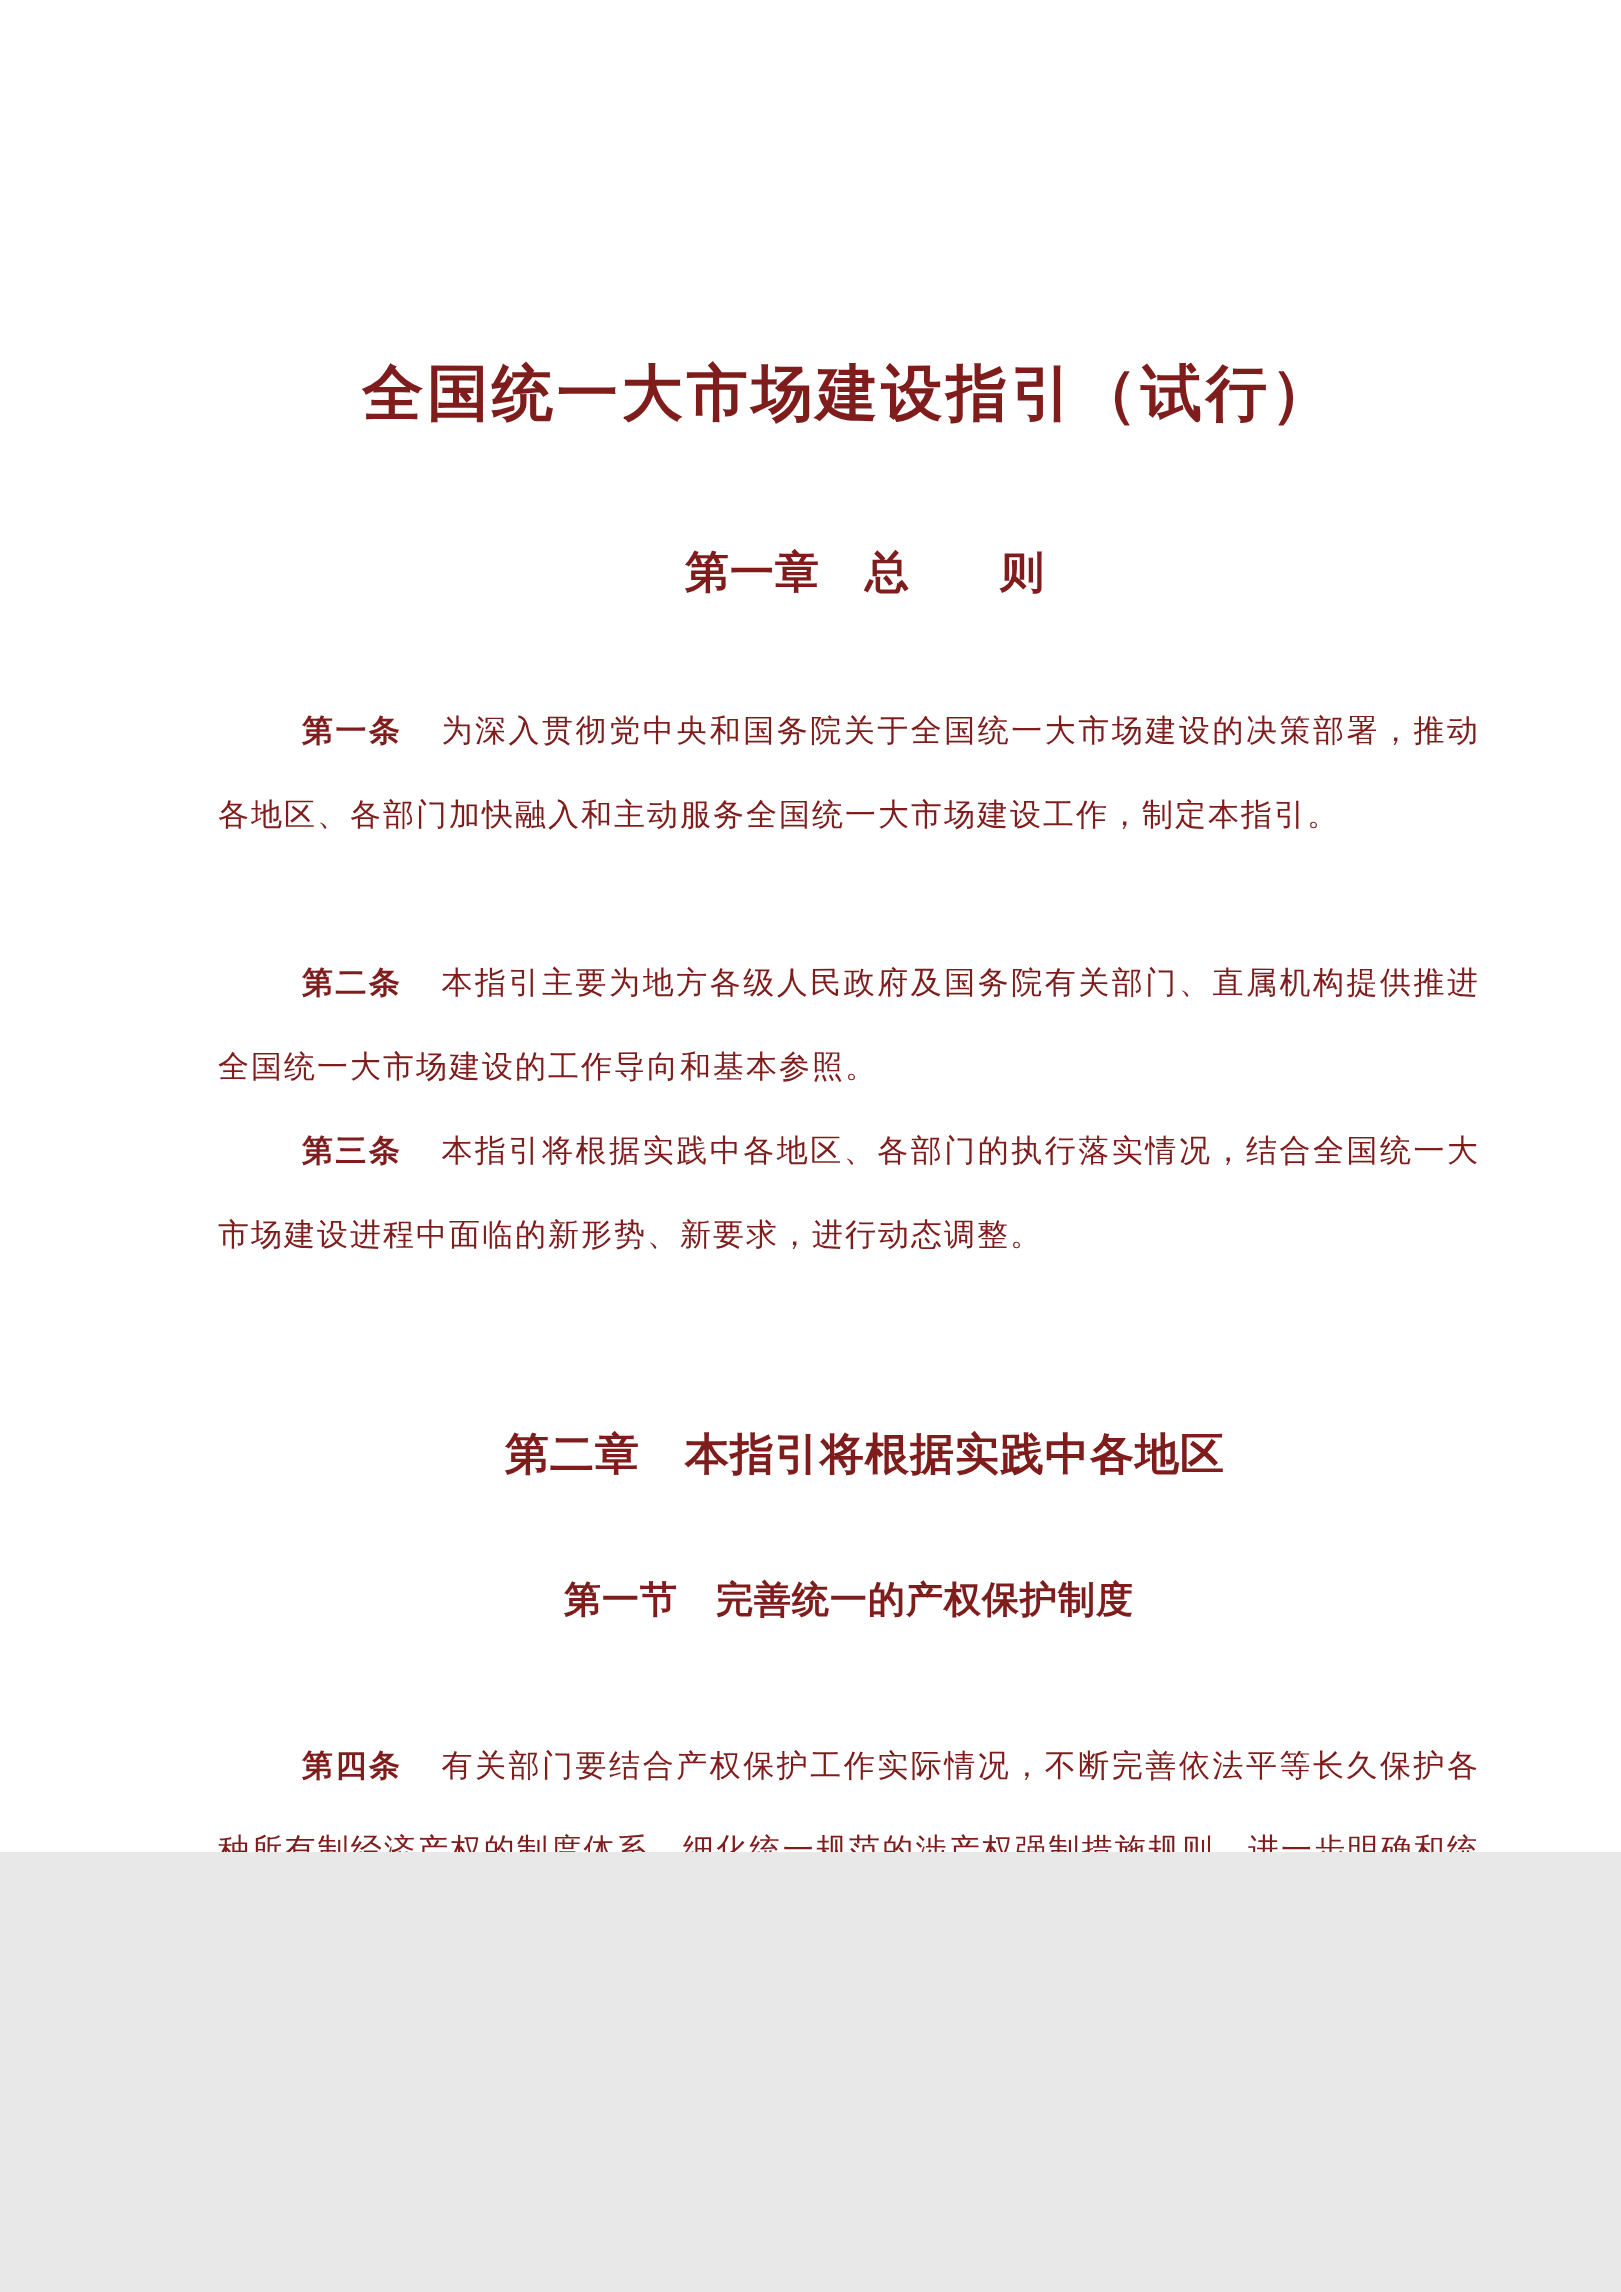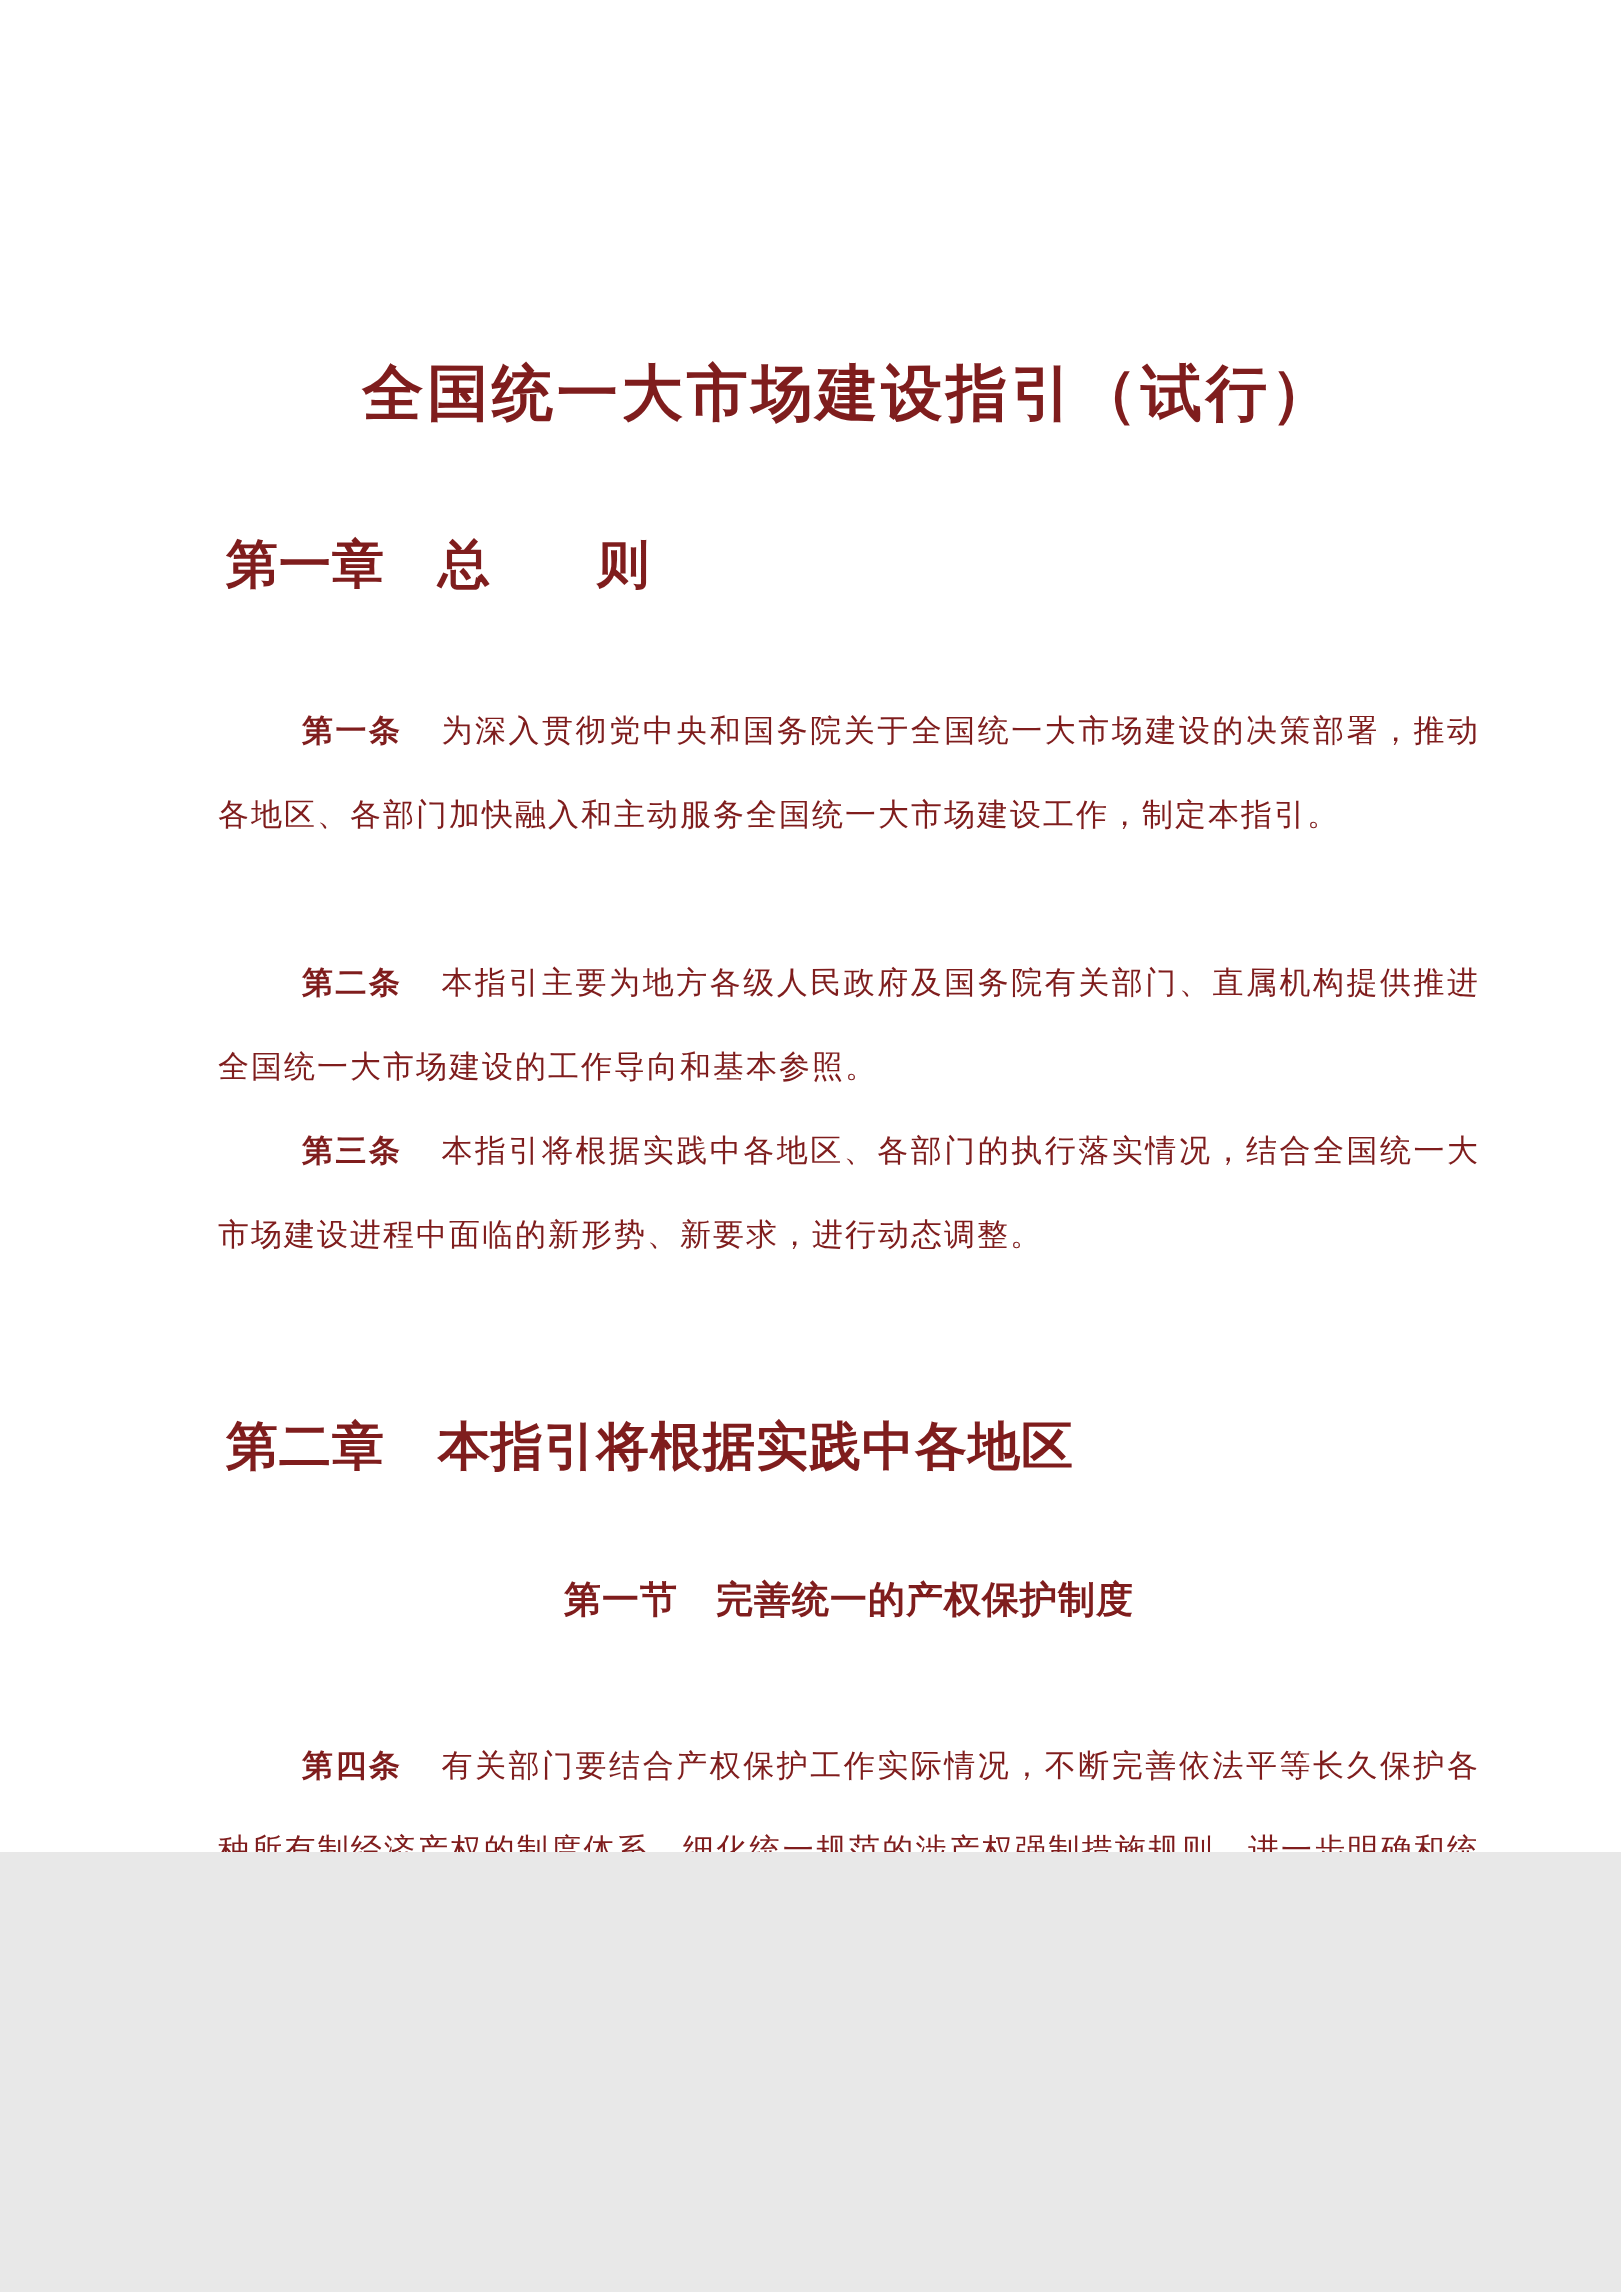--- a/index.html
+++ b/index.html
@@ -22,26 +22,27 @@
     margin: 0;
     font-family: "Liberation Serif", serif;
     font-weight: bold;
     font-size: 61px;
     line-height: 65px;
     letter-spacing: 3.9px;
     text-align: center;
     white-space: nowrap;
   }
   .chapter-heading {
-    margin: 8px;
+    margin: 16px;
     font-family: "Liberation Serif", serif;
     font-weight: bold;
-    font-size: 52px;
+    font-size: 44px;
     line-height: 51px;
     letter-spacing: 1px;
+    text-align: center;
     white-space: nowrap;
   }
   #chapter-1-heading { top: 531px; }
   #chapter-2-heading { top: 1413px; }
   .section-heading {
     top: 1576px;
     margin: 0;
     font-family: "Liberation Sans", sans-serif;
     font-weight: bold;
     font-size: 37px;

